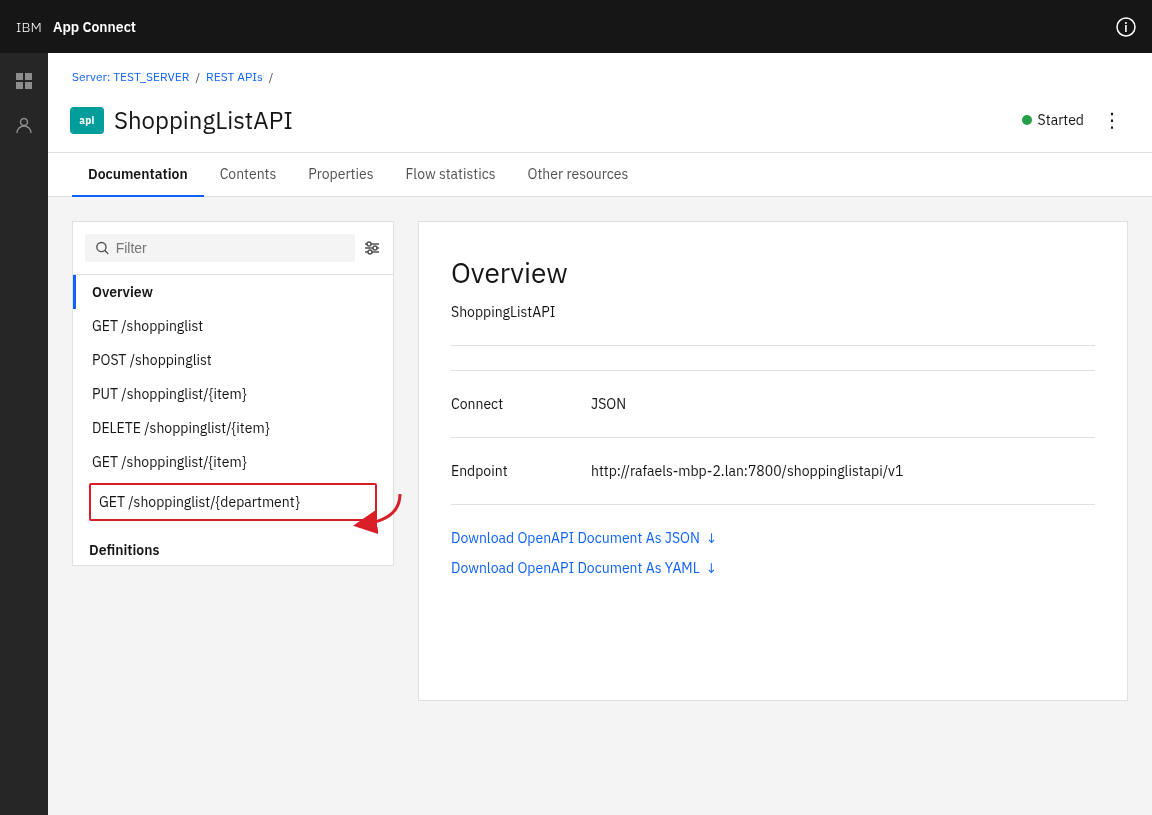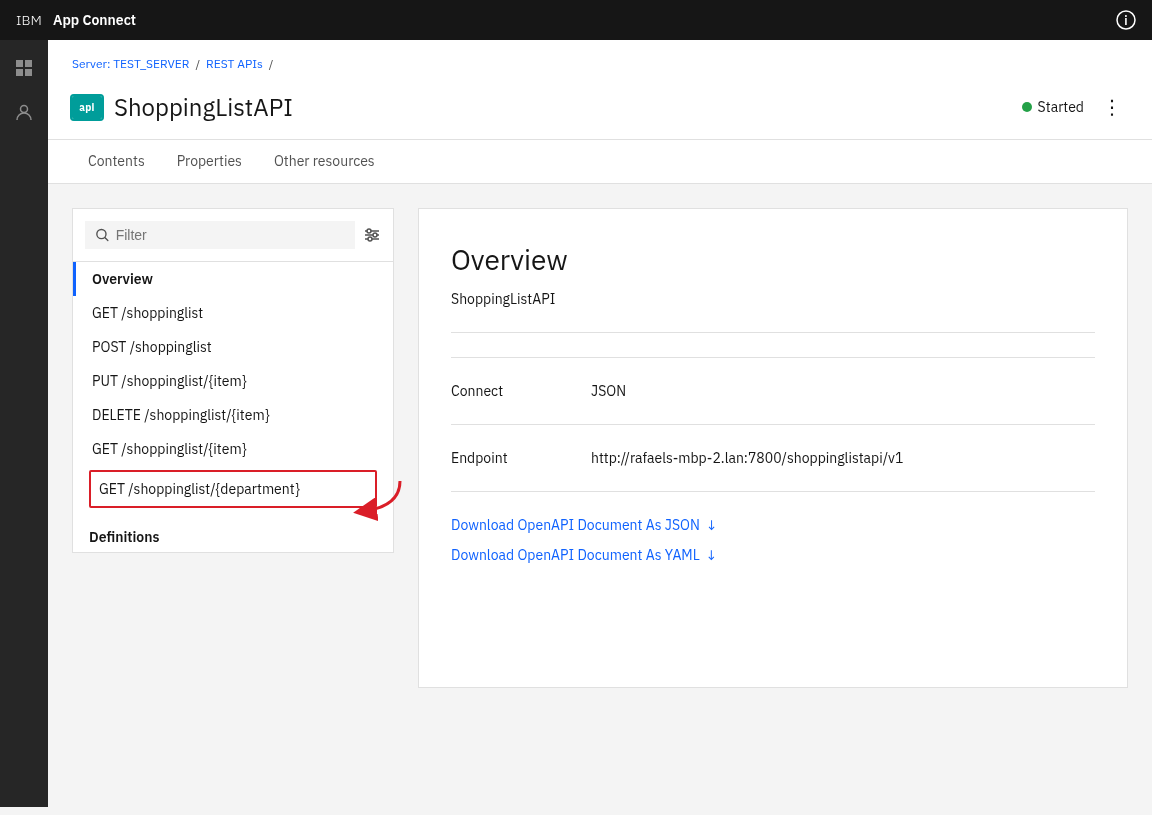--- a/index.html
+++ b/index.html
@@ -1,21 +1,21 @@
 <!DOCTYPE html>
 <html><head>
   <meta charset="utf-8">
   <style>
     * { box-sizing: border-box; margin: 0; padding: 0; }
     body { font-family: 'IBM Plex Sans', Arial, sans-serif; background: #f4f4f4; color: #161616; font-size: 14px; }
 
     
     .topbar {
       background: #161616;
-      height: 40px;
+      height: 53px;
       display: flex;
       align-items: center;
       padding: 0 16px;
       justify-content: space-between;
     }
     .topbar-brand {
       color: #ffffff;
       font-size: 14px;
       font-weight: 400;
       display: flex;
@@ -369,25 +369,31 @@
       <div class="page-header-right">
         <div class="status-indicator">
           <div class="status-dot"></div>
           <span>Started</span>
         </div>
         <button class="more-menu-btn">⋮</button>
       </div>
     </div>
 
     <div class="tabs">
+      <div class="tab active">
+        <span>Documentation</span>
+      </div>
       <div class="tab">
         <span>Contents</span>
       </div>
       <div class="tab">
         <span>Properties</span>
+      </div>
+      <div class="tab">
+        <span>Flow statistics</span>
       </div>
       <div class="tab">
         <span>Other resources</span>
       </div>
     </div>
 
     <div class="content-area">
 
       <div class="left-panel">
         <div class="filter-bar">

